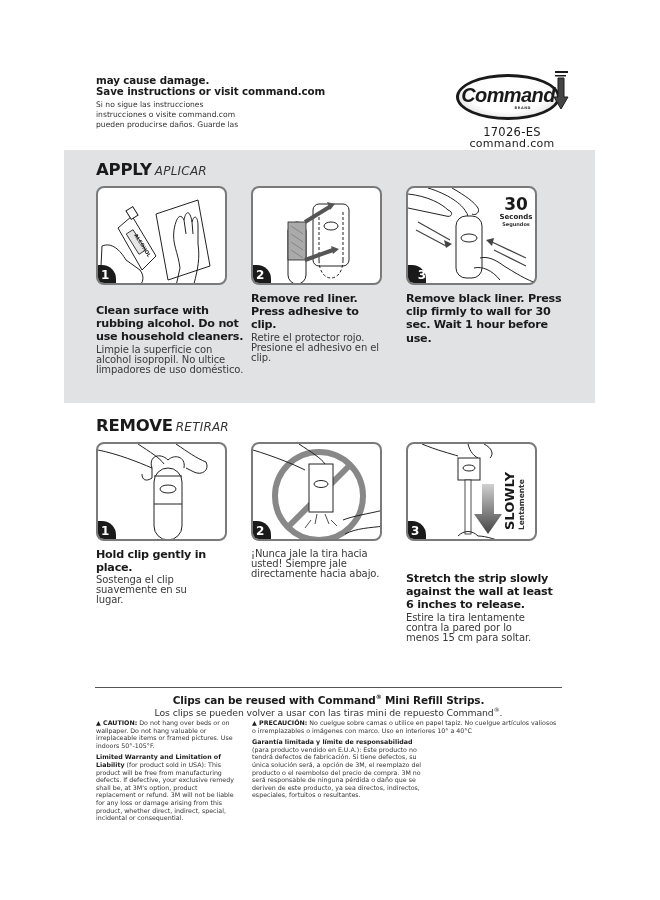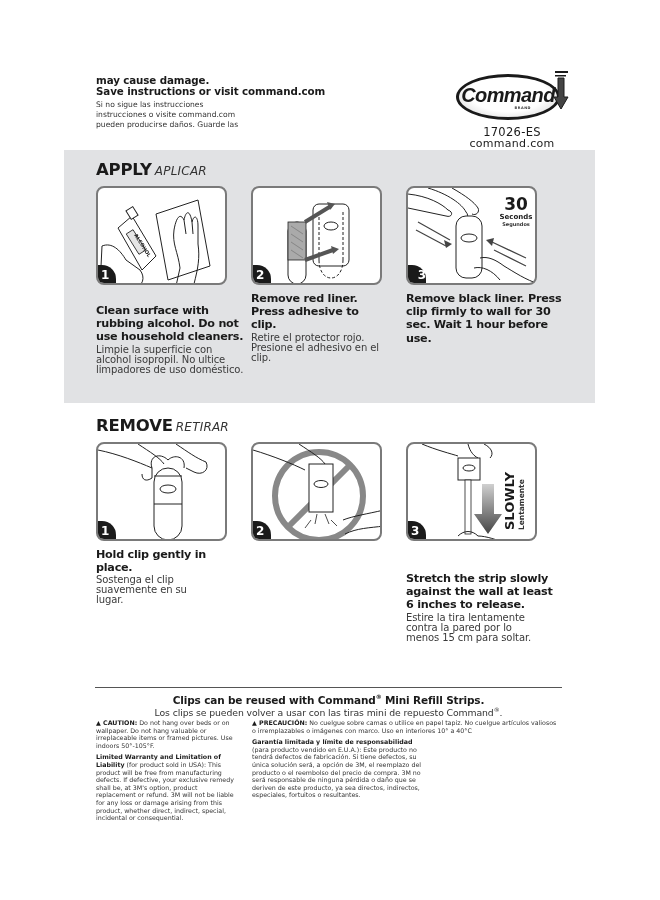--- a/index.html
+++ b/index.html
@@ -182,20 +182,21 @@
     <path d="M50 92 C56 86 64 86 70 92 C78 92 90 96 96 99" fill="none" stroke="#222" stroke-width="1"></path>
   </svg>
   <div class="badge">3</div>
 </div>
 
 <div class="step-text" style="left:96px; top:548px; width:110px;">
   <div class="step-en">Hold clip gently in place.</div>
   <div class="step-es">Sostenga el clip suavemente en su lugar.</div>
 </div>
 <div class="step-text" style="left:251px; top:548px; width:140px;">
+  <div class="step-es" style="width:132px;">¡Nunca jale la tira hacia usted! Siempre jale directamente hacia abajo.</div>
 </div>
 <div class="step-text" style="left:406px; top:572px; width:150px;">
   <div class="step-en">Stretch the strip slowly against the wall at least 6 inches to release.</div>
   <div class="step-es" style="width:130px;">Estire la tira lentamente contra la pared por lo menos 15 cm para soltar.</div>
 </div>
 
 <div class="divider"></div>
 <div class="reuse-en"><span>Clips can be reused with Command</span><sup>®</sup><span> Mini Refill Strips.</span></div>
 <div class="reuse-es"><span>Los clips se pueden volver a usar con las tiras mini de repuesto Command</span><sup>®</sup><span>.</span></div>
 

